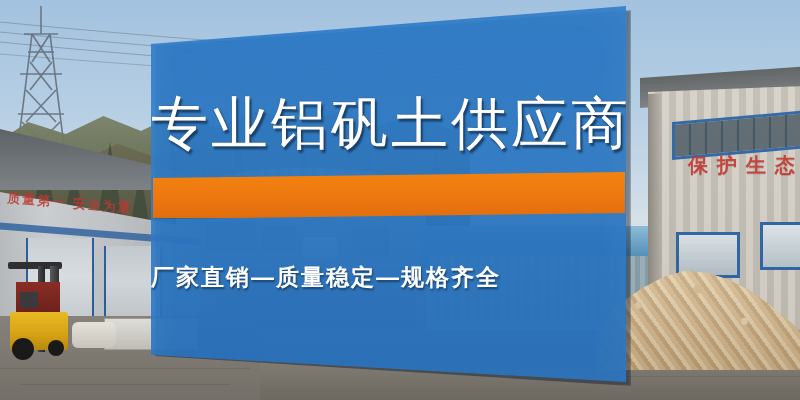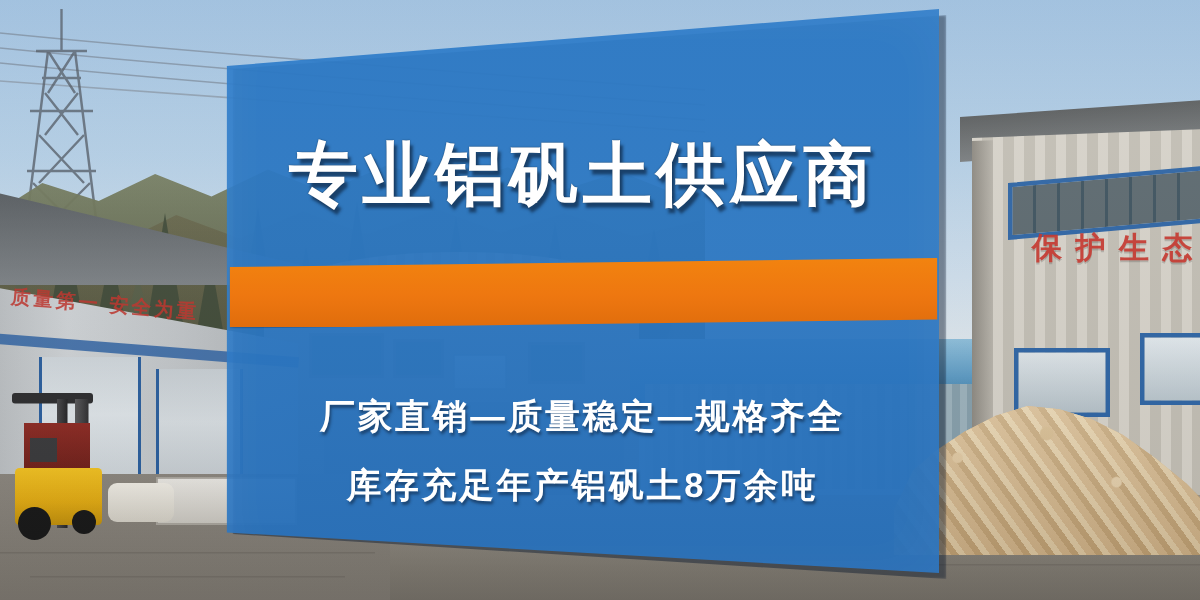--- a/index.html
+++ b/index.html
@@ -152,40 +152,40 @@
         rgba(46,124,201,.93) 0%,
         rgba(46,124,201,.90) 40%,
         rgba(40,114,190,.92) 100%);
     clip-path:polygon(0px 38px, 475px 0px, 475px 376px, 0px 349px);
     box-shadow:inset 0 0 40px rgba(255,255,255,.05);
   }
   .panel-inner{position:absolute;inset:0;}
 
   .headline{
     position:absolute;left:0;right:0;top:80px;text-align:center;
-    color:#ffffff;font-size:46px;font-weight:bold;letter-spacing:3px;
+    color:#ffffff;font-size:57px;font-weight:normal;letter-spacing:3px;
     text-shadow:2px 3px 2px rgba(18,45,78,.75), 0 0 1px rgba(0,0,0,.6);
     white-space:nowrap;
   }
 
   .orangebar{
     position:absolute;left:2px;top:166px;width:472px;height:46px;
     background:linear-gradient(180deg,#f2830f 0%,#ee7710 55%,#e06d0c 100%);
     clip-path:polygon(0px 6px, 472px 0px, 472px 41px, 0px 47px);
     box-shadow:0 2px 4px rgba(20,40,70,.35);
   }
   .orangebar-txt{
     position:absolute;left:0;right:0;top:176px;text-align:center;
     color:#ffffff;font-size:20px;font-weight:bold;letter-spacing:1px;
     text-shadow:1px 2px 1px rgba(120,50,0,.55);
     white-space:nowrap;
   }
 
   .subline{
-    position:absolute;left:0;right:0;text-align:center;
+    position:absolute;left:0;right:0;
     color:#ffffff;font-size:23px;font-weight:bold;letter-spacing:2px;
     text-shadow:1px 2px 2px rgba(18,45,78,.7);
     white-space:nowrap;
   }
   .sub1{top:256px;}
   .sub2{top:302px;}
 </style>
 </head>
 <body>
 
@@ -300,18 +300,17 @@
 
   <div class="panel">
     <div class="panel-inner">
 
       <div class="headline">专业铝矾土供应商</div>
 
       <div class="orangebar"></div>
 
       <div class="subline sub1">厂家直销—质量稳定—规格齐全</div>
 
-      <div class="subline sub2">库存充足年产铝矾土8万余吨</div>
 
     </div>
   </div>
 
 </div>
 
 </body></html>

